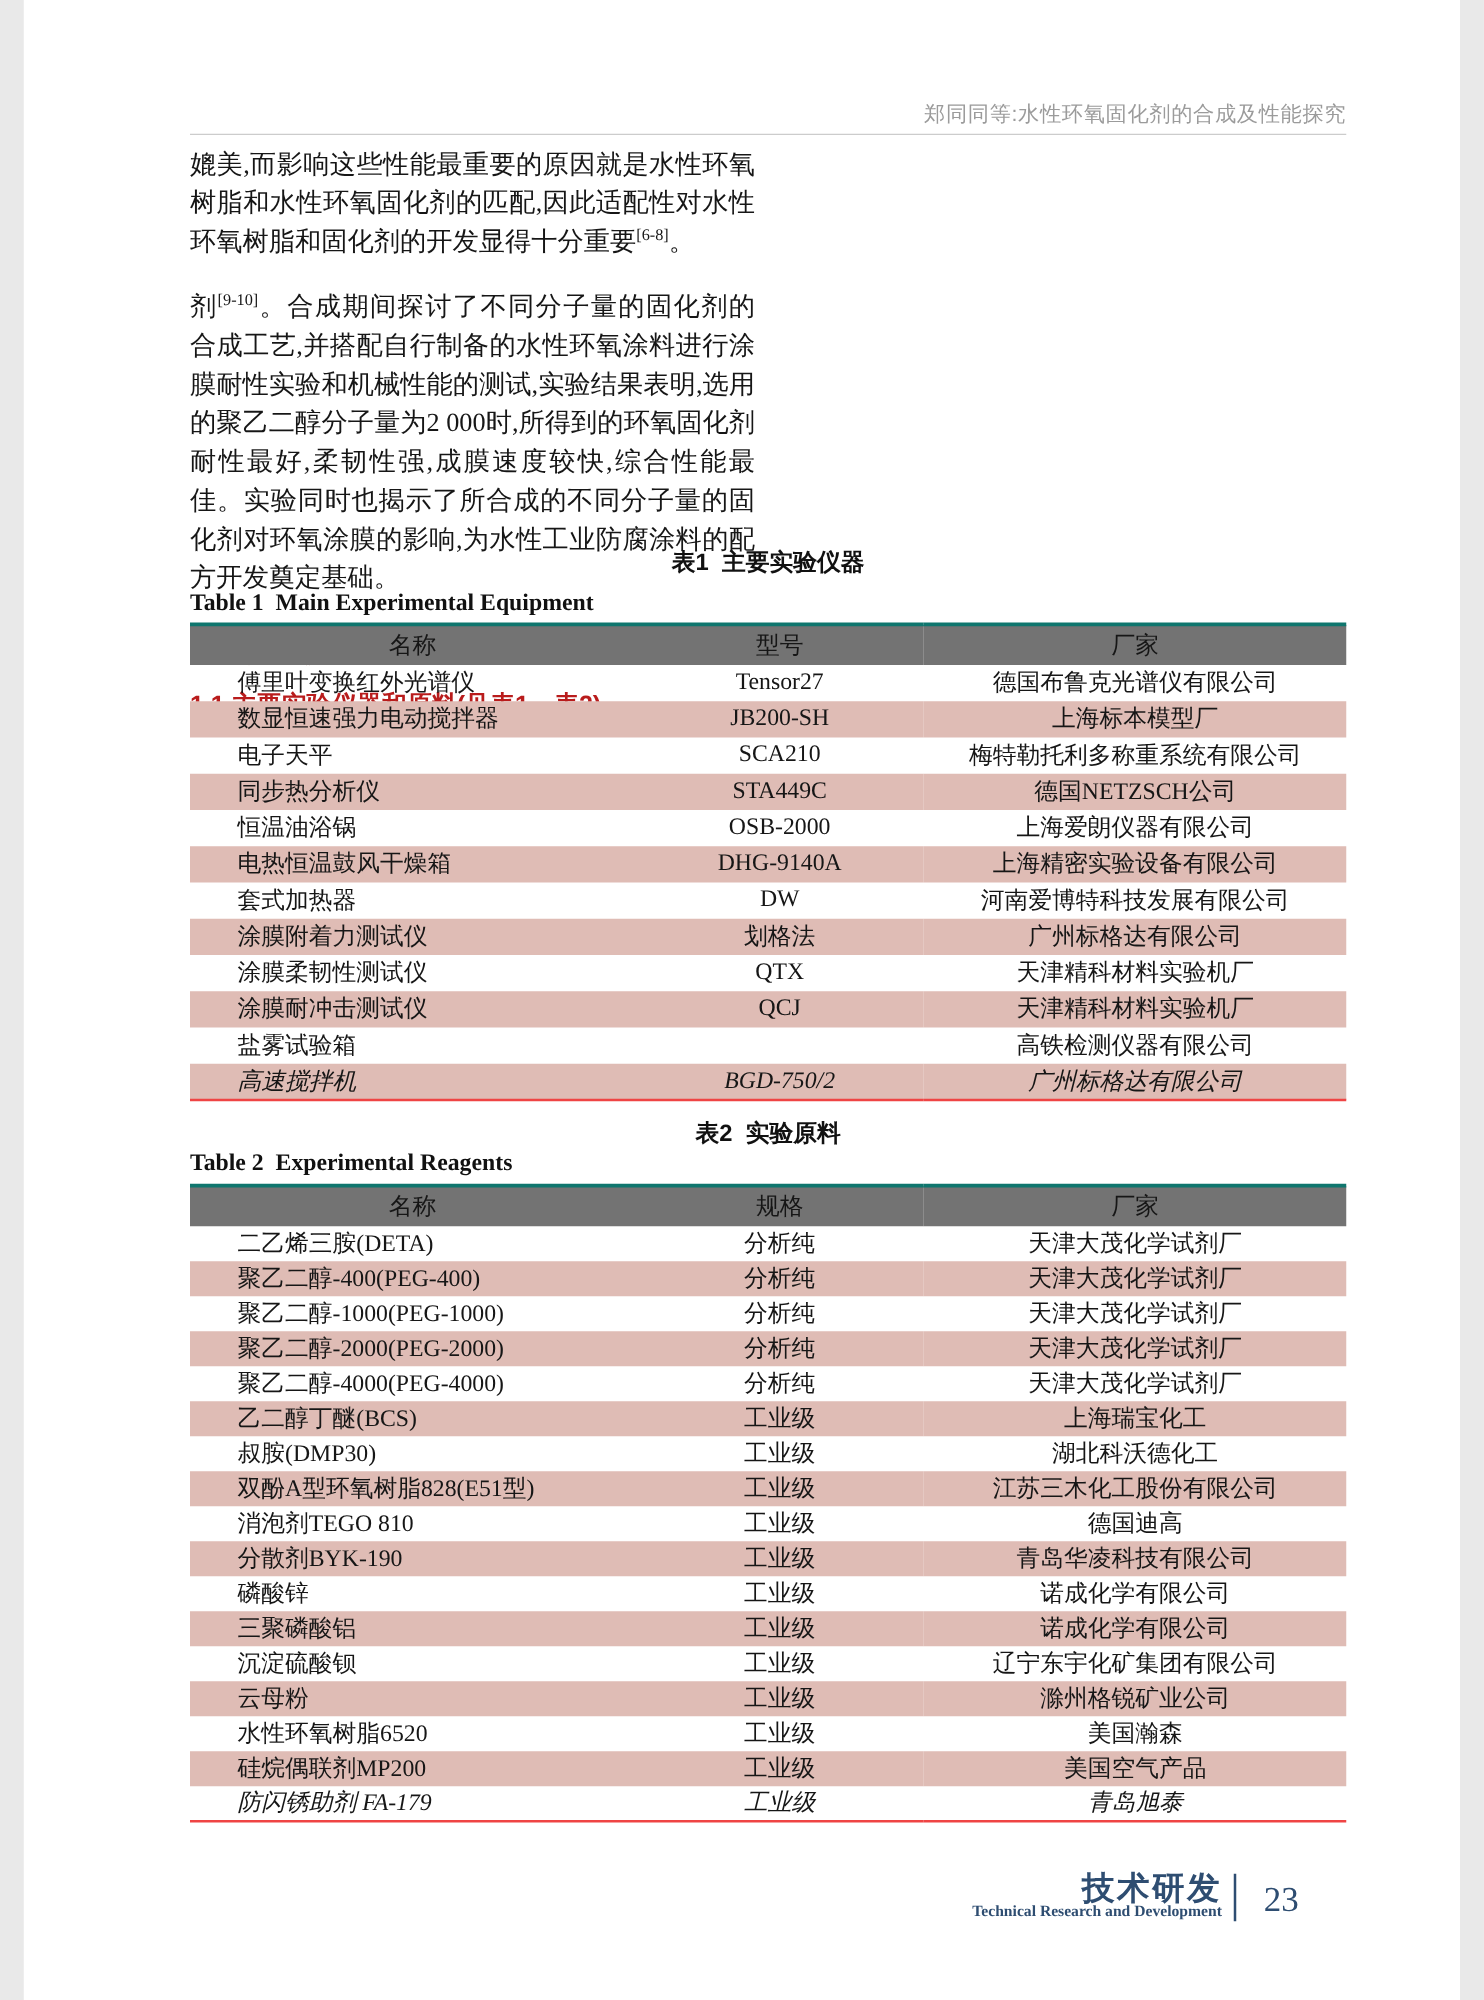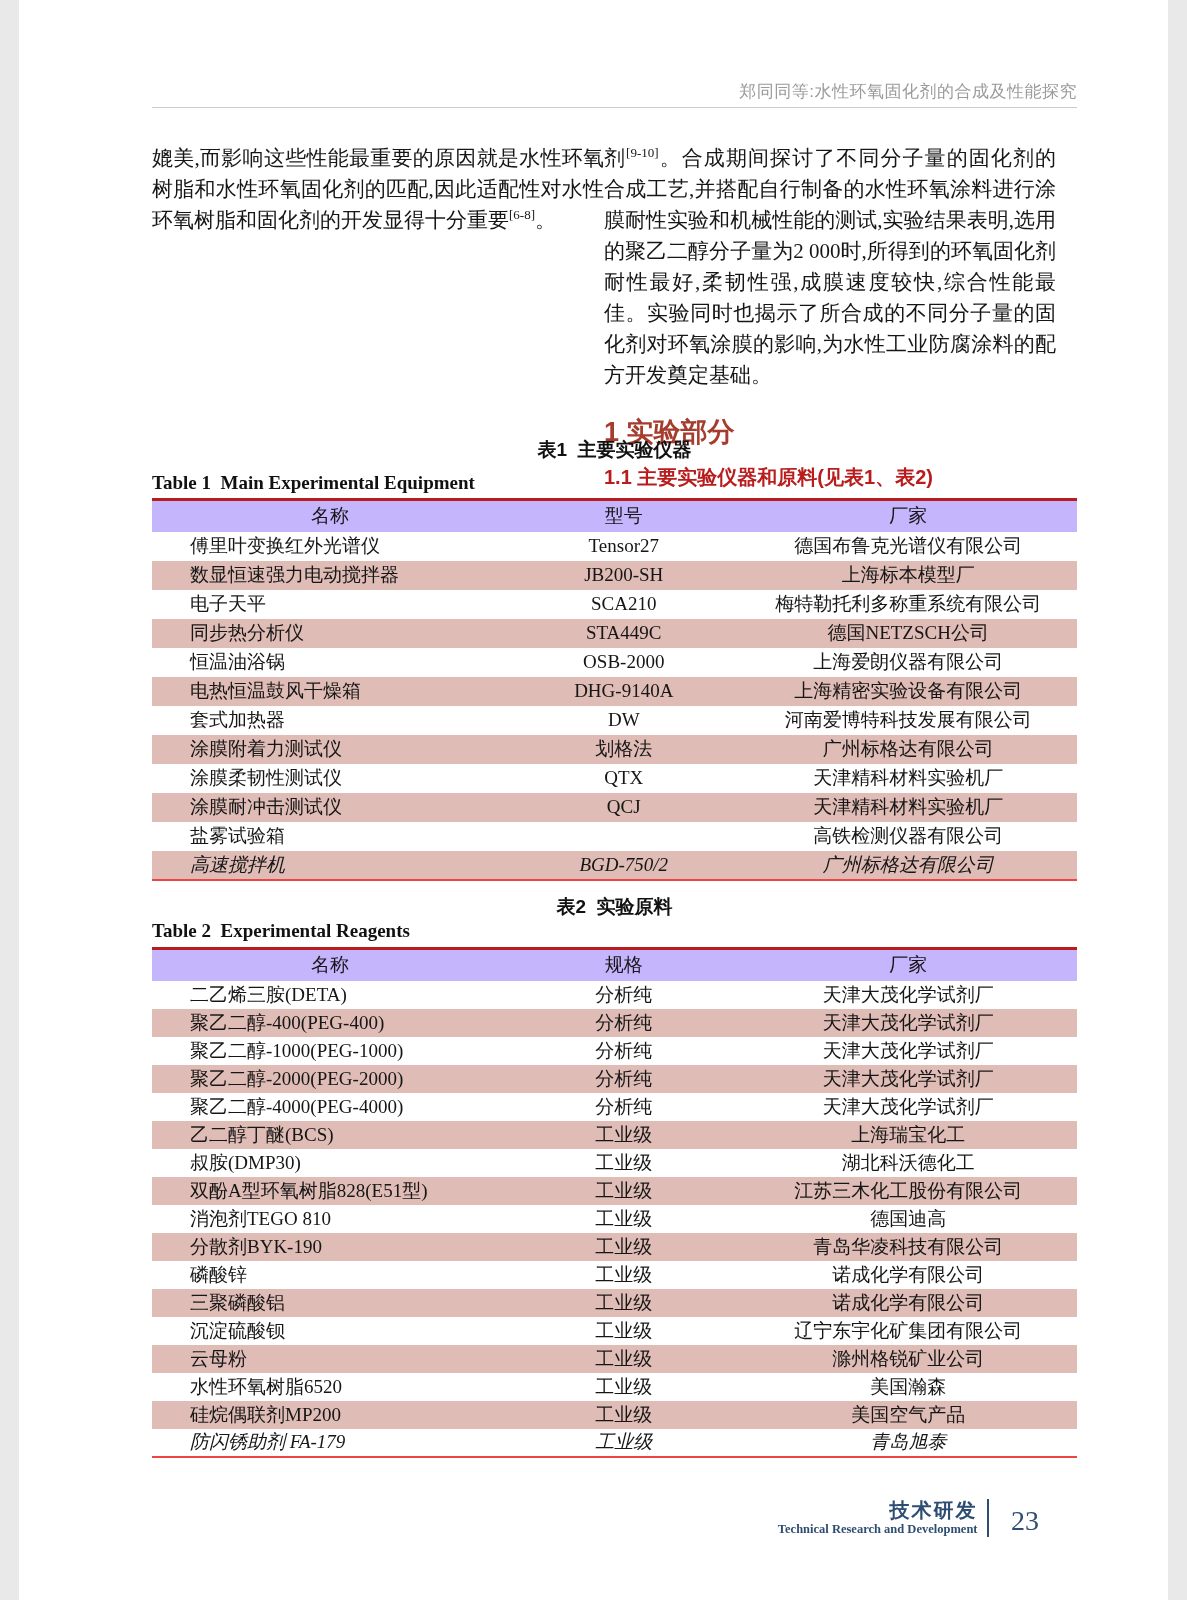--- a/index.html
+++ b/index.html
@@ -17,21 +17,21 @@
     font-family:"Liberation Sans","DejaVu Sans",sans-serif;
     font-size:17px; color:#9b9b9b; letter-spacing:0.5px;
   }
   .head-rule {
     position:absolute; top:107px; height:0;
     border-top:1px solid #cccccc;
   }
 
   
   .columns {
-    position:absolute; top:143px; display:flex; 
+    position:absolute; top:116px; display:flex; gap:21px;flex-direction:column;
   }
   .col { width:452px; font-size:21px; line-height:31px; text-align:justify; }
   .col p { margin:0; }
   .col p.indent { text-indent:2em; }
   sup { font-size:0.62em; vertical-align:super; line-height:0; }
 
   
   .h1 {
     margin-top:23px;
     font-family:"Liberation Sans","DejaVu Sans",sans-serif;
@@ -57,39 +57,39 @@
 
   
   table.data {
     position:absolute; border-collapse:collapse; table-layout:fixed;
     width:925px; font-size:19px; color:#161616;
   }
   table.data col.c1 { width:38.5%; }
   table.data col.c2 { width:25%; }
   table.data col.c3 { width:36.5%; }
   table.data thead th {
-    background:#c4b5fd; border-top:3px solid #b91c1c;
+    background:#737373; border-top:3px solid #0f766e;
     font-weight:normal; text-align:center; height:32px; padding:0;
   }
   #table1 tbody td { height:29px; }
   #table2 tbody td { height:28px; }
   table.data tbody td { padding:0; text-align:center; }
   table.data tbody td:first-child { text-align:left; padding-left:38px; }
   table.data tbody tr:nth-child(even) { background:#dfbcb5; }
   table.data tbody tr:last-child td { border-bottom:2px solid #ef4444;font-style:italic; }
 
   
   .footer {
     position:absolute; top:1498px; right:129px;
     display:flex; align-items:center; color:#2e4d71;
   }
   .footer-text { text-align:right; padding-right:9px; }
   .footer-zh {
     font-family:"Liberation Sans","DejaVu Sans",sans-serif;
-    font-weight:bold; font-size:20px; line-height:24px; letter-spacing:2px;
+    font-weight:bold; font-size:26px; line-height:24px; letter-spacing:2px;
   }
   .footer-en {
     font-family:"Liberation Serif","DejaVu Serif",serif;
     font-weight:bold; font-size:12.5px; line-height:15px;
   }
   .footer-bar { width:2.5px; height:38px; background:#2e4d71; }
   .footer-page {
     font-family:"Liberation Serif","DejaVu Serif",serif;
     font-size:28px; padding-left:22px; padding-top:6px;
   }

